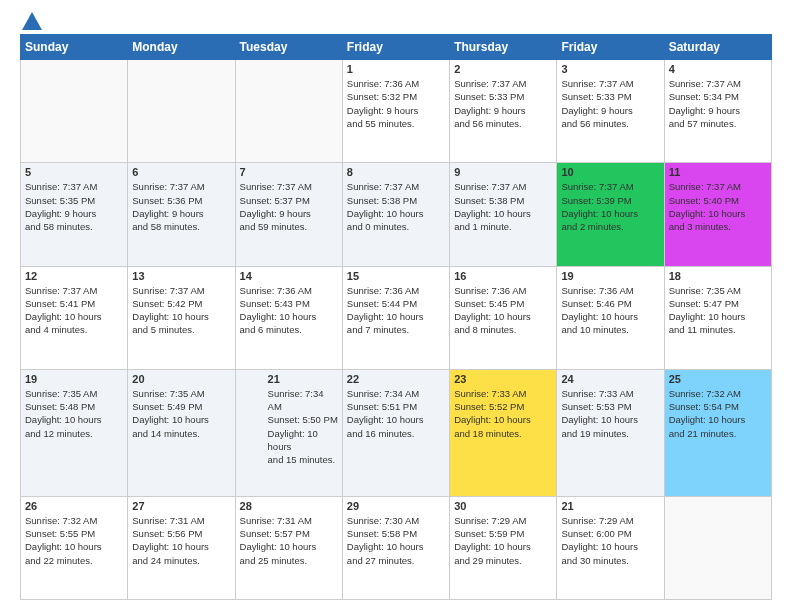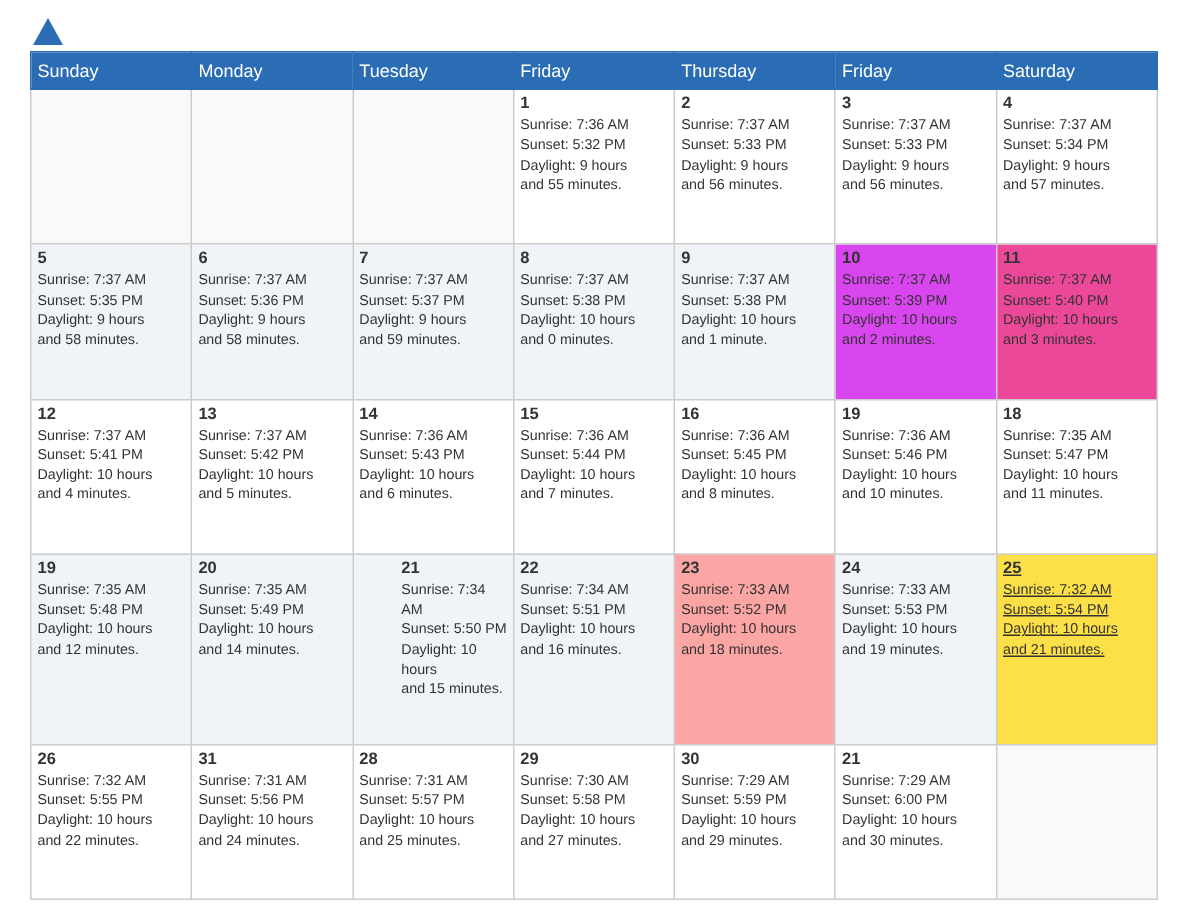--- a/index.html
+++ b/index.html
@@ -46,21 +46,21 @@
       flex: 1;
       border: 1px solid #ccc;
       border-collapse: collapse;
       width: 100%;
       table-layout: fixed;
     }
     .calendar th {
       background: #2a6db5;
       color: #fff;
       font-size: 12px;
-      font-weight: normal;
+      font-weight: bold;
       padding: 5px 4px;
       text-align: left;
       border: 1px solid #2a6db5;
     }
     .calendar td {
       vertical-align: top;
       border: 1px solid #ccc;
       padding: 3px 4px;
       font-size: 10px;
       color: #333;
@@ -185,28 +185,28 @@
 Daylight: 10 hours
 and 0 minutes.</div>
           </td>
           <td style="background: rgb(240, 244, 248);">
             <span class="day-number">9</span>
             <div class="day-info" style="white-space: pre-line;">Sunrise: 7:37 AM
 Sunset: 5:38 PM
 Daylight: 10 hours
 and 1 minute.</div>
           </td>
+          <td style="background: #22c55e;">
+            <span class="day-number">10</span>
+            <div class="day-info" style="white-space: pre-line;">Sunrise: 7:37 AM
+Sunset: 5:39 PM
+Daylight: 10 hours
+and 2 minutes.</div>
+          </td>
           <td style="background: #d946ef;">
-            <span class="day-number">10</span>
-            <div class="day-info" style="white-space: pre-line;">Sunrise: 7:37 AM
-Sunset: 5:39 PM
-Daylight: 10 hours
-and 2 minutes.</div>
-          </td>
-          <td style="background: #ec4899;">
             <span class="day-number">11</span>
             <div class="day-info" style="white-space: pre-line;">Sunrise: 7:37 AM
 Sunset: 5:40 PM
 Daylight: 10 hours
 and 3 minutes.</div>
           </td>
         </tr>
         <tr>
           <td>
             <span class="day-number">12</span>
@@ -280,52 +280,52 @@
 Daylight: 10 hours
 and 15 minutes.</div>
           </td>
           <td style="background: rgb(240, 244, 248);">
             <span class="day-number">22</span>
             <div class="day-info" style="white-space: pre-line;">Sunrise: 7:34 AM
 Sunset: 5:51 PM
 Daylight: 10 hours
 and 16 minutes.</div>
           </td>
-          <td style="background: #fca5a5;">
+          <td style="background: #fde047;">
             <span class="day-number">23</span>
             <div class="day-info" style="white-space: pre-line;">Sunrise: 7:33 AM
 Sunset: 5:52 PM
 Daylight: 10 hours
 and 18 minutes.</div>
           </td>
           <td style="background: rgb(240, 244, 248);">
             <span class="day-number">24</span>
             <div class="day-info" style="white-space: pre-line;">Sunrise: 7:33 AM
 Sunset: 5:53 PM
 Daylight: 10 hours
 and 19 minutes.</div>
           </td>
-          <td style="background: #fde047; text-decoration: underline;">
+          <td style="background: #7dd3fc;">
             <span class="day-number">25</span>
             <div class="day-info" style="white-space: pre-line;">Sunrise: 7:32 AM
 Sunset: 5:54 PM
 Daylight: 10 hours
 and 21 minutes.</div>
           </td>
         </tr>
         <tr>
           <td>
             <span class="day-number">26</span>
             <div class="day-info" style="white-space: pre-line;">Sunrise: 7:32 AM
 Sunset: 5:55 PM
 Daylight: 10 hours
 and 22 minutes.</div>
           </td>
           <td>
-            <span class="day-number">31</span>
+            <span class="day-number">27</span>
             <div class="day-info" style="white-space: pre-line;">Sunrise: 7:31 AM
 Sunset: 5:56 PM
 Daylight: 10 hours
 and 24 minutes.</div>
           </td>
           <td>
             <span class="day-number">28</span>
             <div class="day-info" style="white-space: pre-line;">Sunrise: 7:31 AM
 Sunset: 5:57 PM
 Daylight: 10 hours

